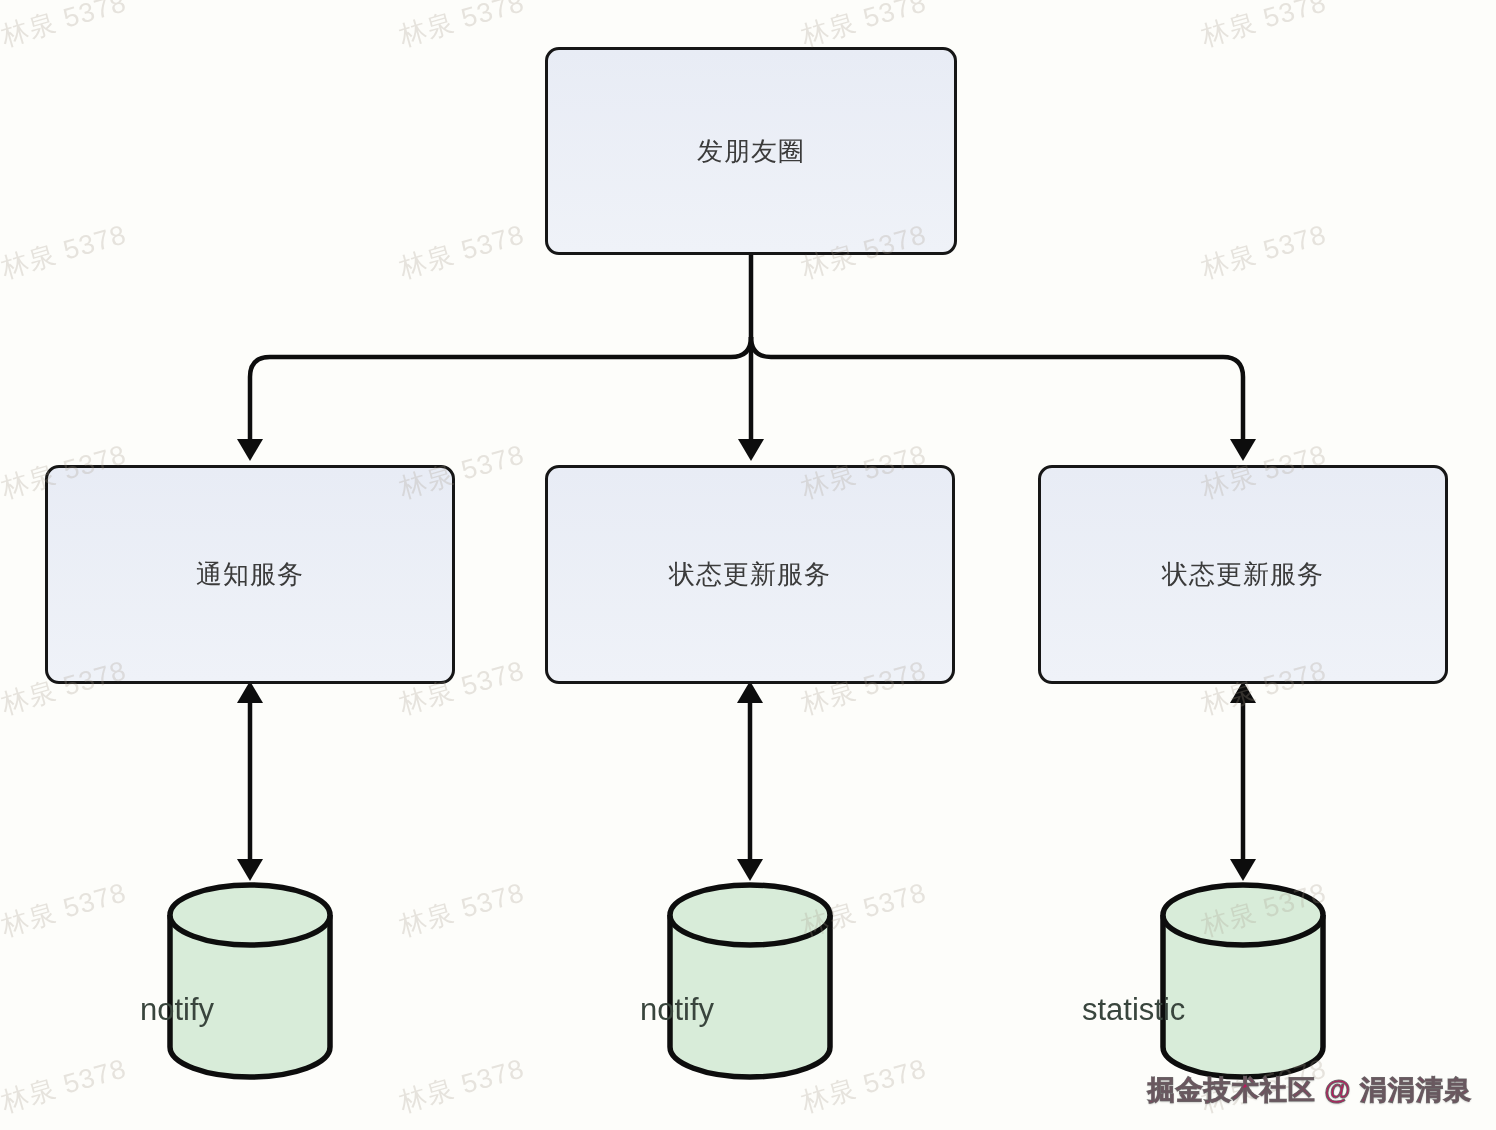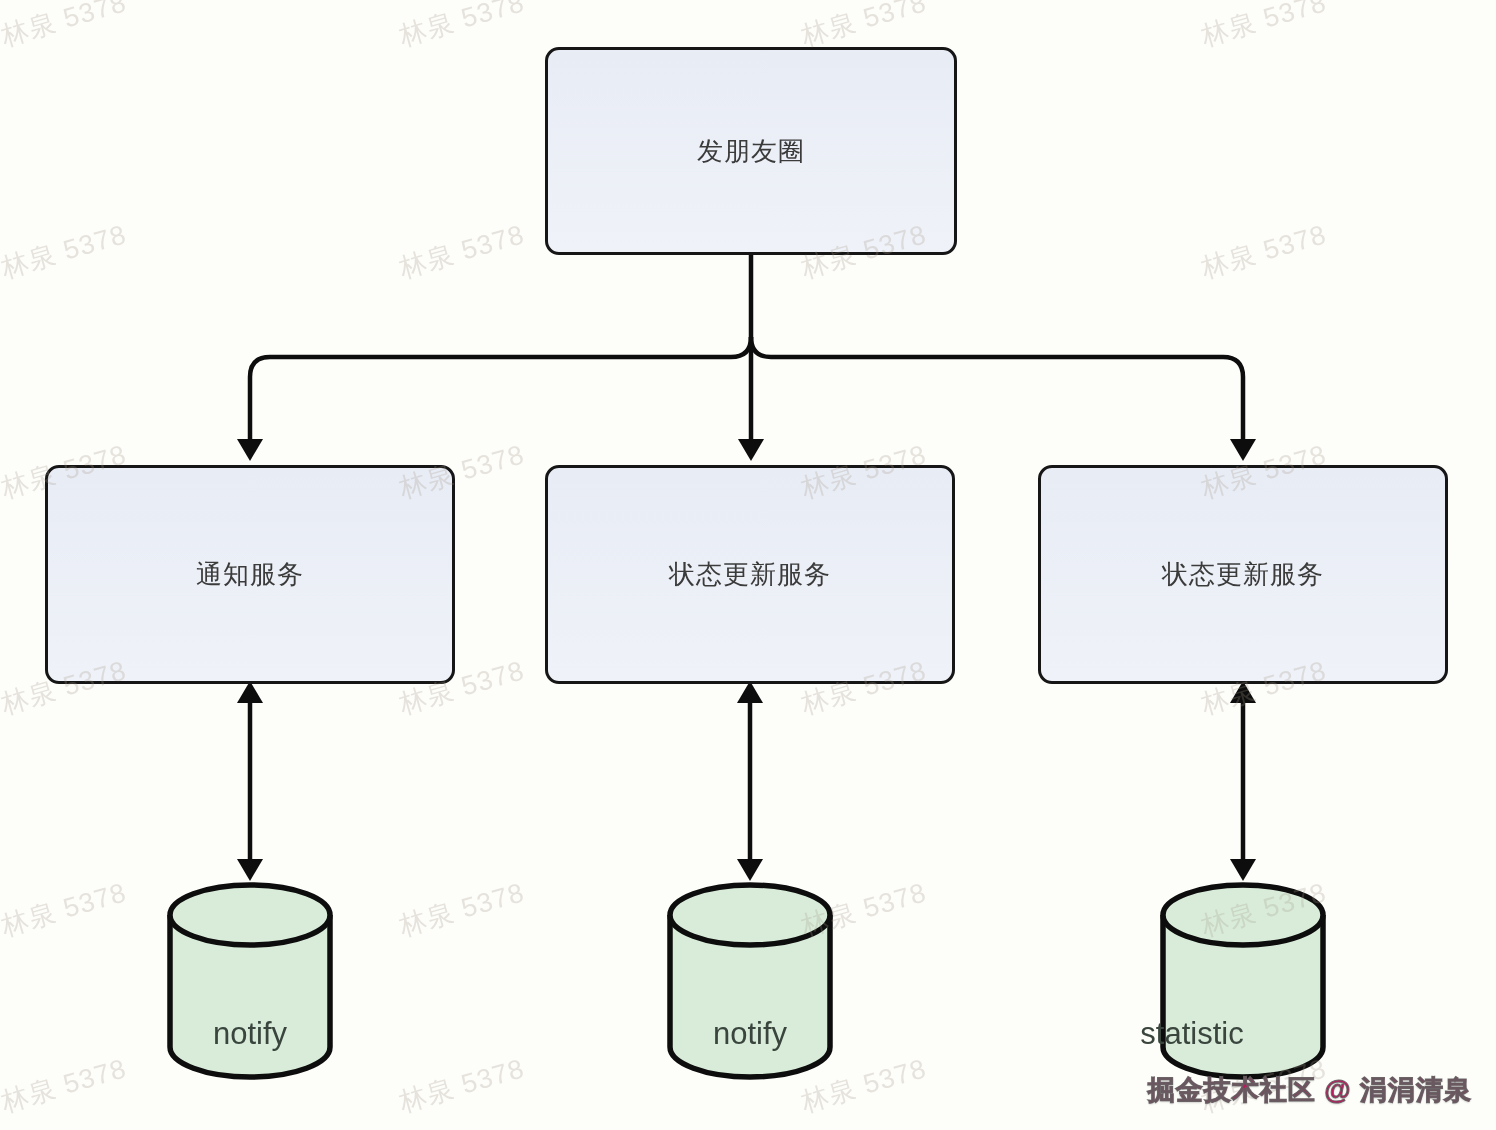--- a/index.html
+++ b/index.html
@@ -40,24 +40,22 @@
     letter-spacing: 1px;
   }
   .node.root { left: 545px; top: 47px; width: 412px; height: 208px; }
   .node.svc  { top: 465px; width: 410px; height: 219px; }
 
   .db-label {
     position: absolute;
     z-index: 3;
     top: 992px;
     width: 220px;
-    text-align: center;
     font-size: 31px;
     color: var(--cylinder-text, #39453d);
-    margin-top: 24px;
   }
 
   .wm-layer {
     position: absolute;
     inset: 0;
     z-index: 5;
     pointer-events: none;
   }
   .wm {
     position: absolute;

